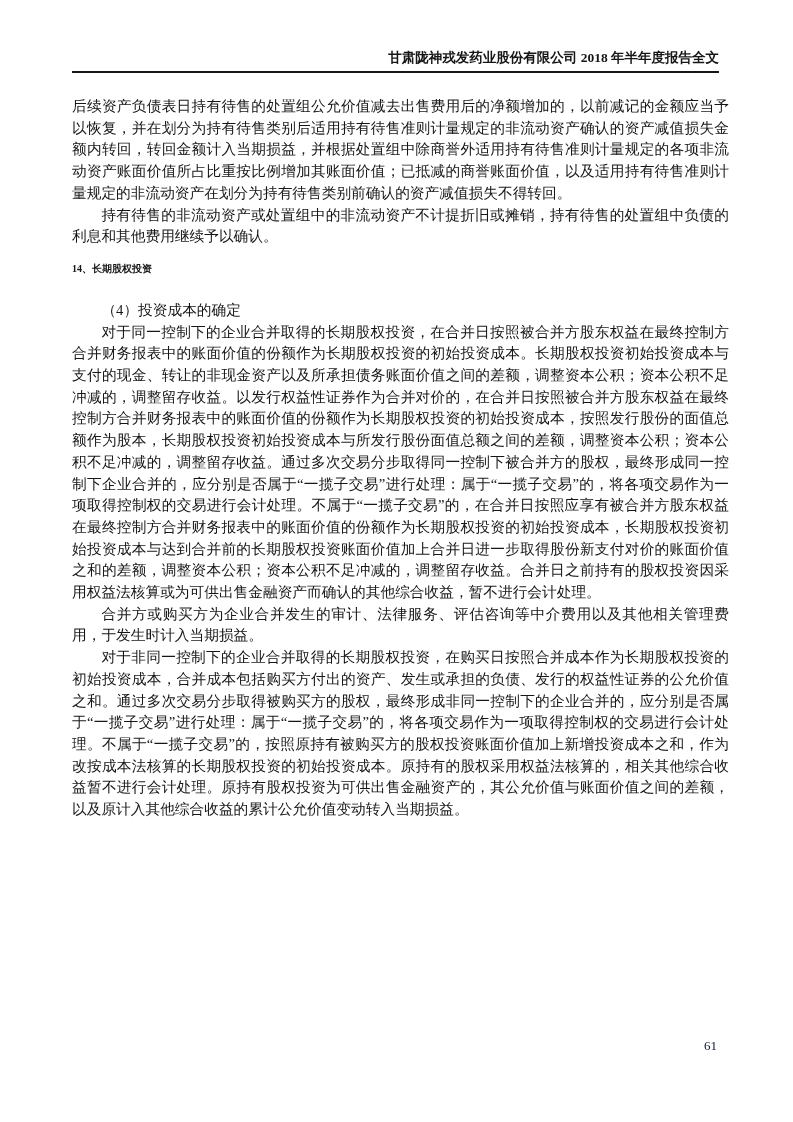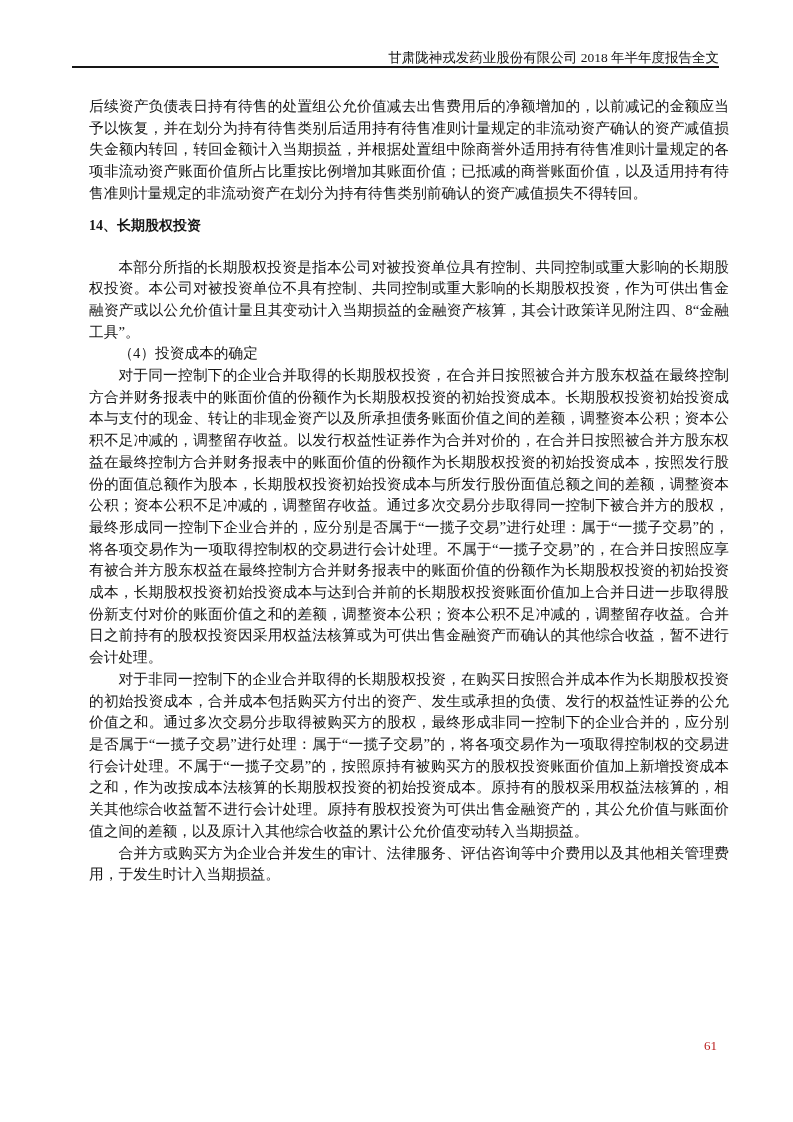--- a/index.html
+++ b/index.html
@@ -16,86 +16,86 @@
     color: #161616;
     font-family: "Liberation Serif", "DejaVu Serif", serif;
     overflow: hidden;
   }
   .header {
     position: absolute;
     left: 72px;
     right: 74px;
     top: 49px;
     text-align: right;
-    font-weight: 400;
+    font-weight: 700;
     font-size: 13.5px;
     line-height: 17px;
+    padding-bottom: 5px;
     border-bottom: 2px solid #161616;
     white-space: nowrap;
   }
   .body {
     position: absolute;
     left: 72px;
     right: 64px;
     top: 96px;
-    margin-left: 17px;
   }
   .para {
     margin: 0;
     font-size: 14.7px;
     line-height: 21.7px;
     text-align: justify;
     text-indent: 2em;
   }
   .para.no-indent {
     text-indent: 0;
   }
   .section-heading {
     margin: 10px 0 20px 0;
-    font-size: 14px;
+    font-size: 10px;
     line-height: 22px;
     font-weight: 700;
     text-indent: 0;
   }
   .footer {
     position: absolute;
     right: 76px;
     top: 1038px;
     font-size: 13px;
     line-height: 15px;
-    color: #b91c1c;
+    color: #0f172a;
   }
 </style>
 </head>
 <body>
 
 <div class="page">
 
   <div class="header">
     <span>甘肃陇神戎发药业股份有限公司 2018 年半年度报告全文</span>
   </div>
 
   <div class="body">
 
     <p class="para no-indent">后续资产负债表日持有待售的处置组公允价值减去出售费用后的净额增加的，以前减记的金额应当予以恢复，并在划分为持有待售类别后适用持有待售准则计量规定的非流动资产确认的资产减值损失金额内转回，转回金额计入当期损益，并根据处置组中除商誉外适用持有待售准则计量规定的各项非流动资产账面价值所占比重按比例增加其账面价值；已抵减的商誉账面价值，以及适用持有待售准则计量规定的非流动资产在划分为持有待售类别前确认的资产减值损失不得转回。</p>
 
+    <p class="para">持有待售的非流动资产或处置组中的非流动资产不计提折旧或摊销，持有待售的处置组中负债的利息和其他费用继续予以确认。</p>
 
 
     <h2 class="section-heading">14、长期股权投资</h2>
 
-    <p class="para">本部分所指的长期股权投资是指本公司对被投资单位具有控制、共同控制或重大影响的长期股权投资。本公司对被投资单位不具有控制、共同控制或重大影响的长期股权投资，作为可供出售金融资产或以公允价值计量且其变动计入当期损益的金融资产核算，其会计政策详见附注四、8“金融工具”。</p>
 
 
     <p class="para">（4）投资成本的确定</p>
 
     <p class="para">对于同一控制下的企业合并取得的长期股权投资，在合并日按照被合并方股东权益在最终控制方合并财务报表中的账面价值的份额作为长期股权投资的初始投资成本。长期股权投资初始投资成本与支付的现金、转让的非现金资产以及所承担债务账面价值之间的差额，调整资本公积；资本公积不足冲减的，调整留存收益。以发行权益性证券作为合并对价的，在合并日按照被合并方股东权益在最终控制方合并财务报表中的账面价值的份额作为长期股权投资的初始投资成本，按照发行股份的面值总额作为股本，长期股权投资初始投资成本与所发行股份面值总额之间的差额，调整资本公积；资本公积不足冲减的，调整留存收益。通过多次交易分步取得同一控制下被合并方的股权，最终形成同一控制下企业合并的，应分别是否属于“一揽子交易”进行处理：属于“一揽子交易”的，将各项交易作为一项取得控制权的交易进行会计处理。不属于“一揽子交易”的，在合并日按照应享有被合并方股东权益在最终控制方合并财务报表中的账面价值的份额作为长期股权投资的初始投资成本，长期股权投资初始投资成本与达到合并前的长期股权投资账面价值加上合并日进一步取得股份新支付对价的账面价值之和的差额，调整资本公积；资本公积不足冲减的，调整留存收益。合并日之前持有的股权投资因采用权益法核算或为可供出售金融资产而确认的其他综合收益，暂不进行会计处理。</p>
 
+    <p class="para">合并方或购买方为企业合并发生的审计、法律服务、评估咨询等中介费用以及其他相关管理费用，于发生时计入当期损益。</p>
+
     <p class="para">对于非同一控制下的企业合并取得的长期股权投资，在购买日按照合并成本作为长期股权投资的初始投资成本，合并成本包括购买方付出的资产、发生或承担的负债、发行的权益性证券的公允价值之和。通过多次交易分步取得被购买方的股权，最终形成非同一控制下的企业合并的，应分别是否属于“一揽子交易”进行处理：属于“一揽子交易”的，将各项交易作为一项取得控制权的交易进行会计处理。不属于“一揽子交易”的，按照原持有被购买方的股权投资账面价值加上新增投资成本之和，作为改按成本法核算的长期股权投资的初始投资成本。原持有的股权采用权益法核算的，相关其他综合收益暂不进行会计处理。原持有股权投资为可供出售金融资产的，其公允价值与账面价值之间的差额，以及原计入其他综合收益的累计公允价值变动转入当期损益。</p>
-
-    <p class="para">合并方或购买方为企业合并发生的审计、法律服务、评估咨询等中介费用以及其他相关管理费用，于发生时计入当期损益。</p>
 
   </div>
 
   <div class="footer">
     <span>61</span>
   </div>
 
 </div>
 
 </body></html>

